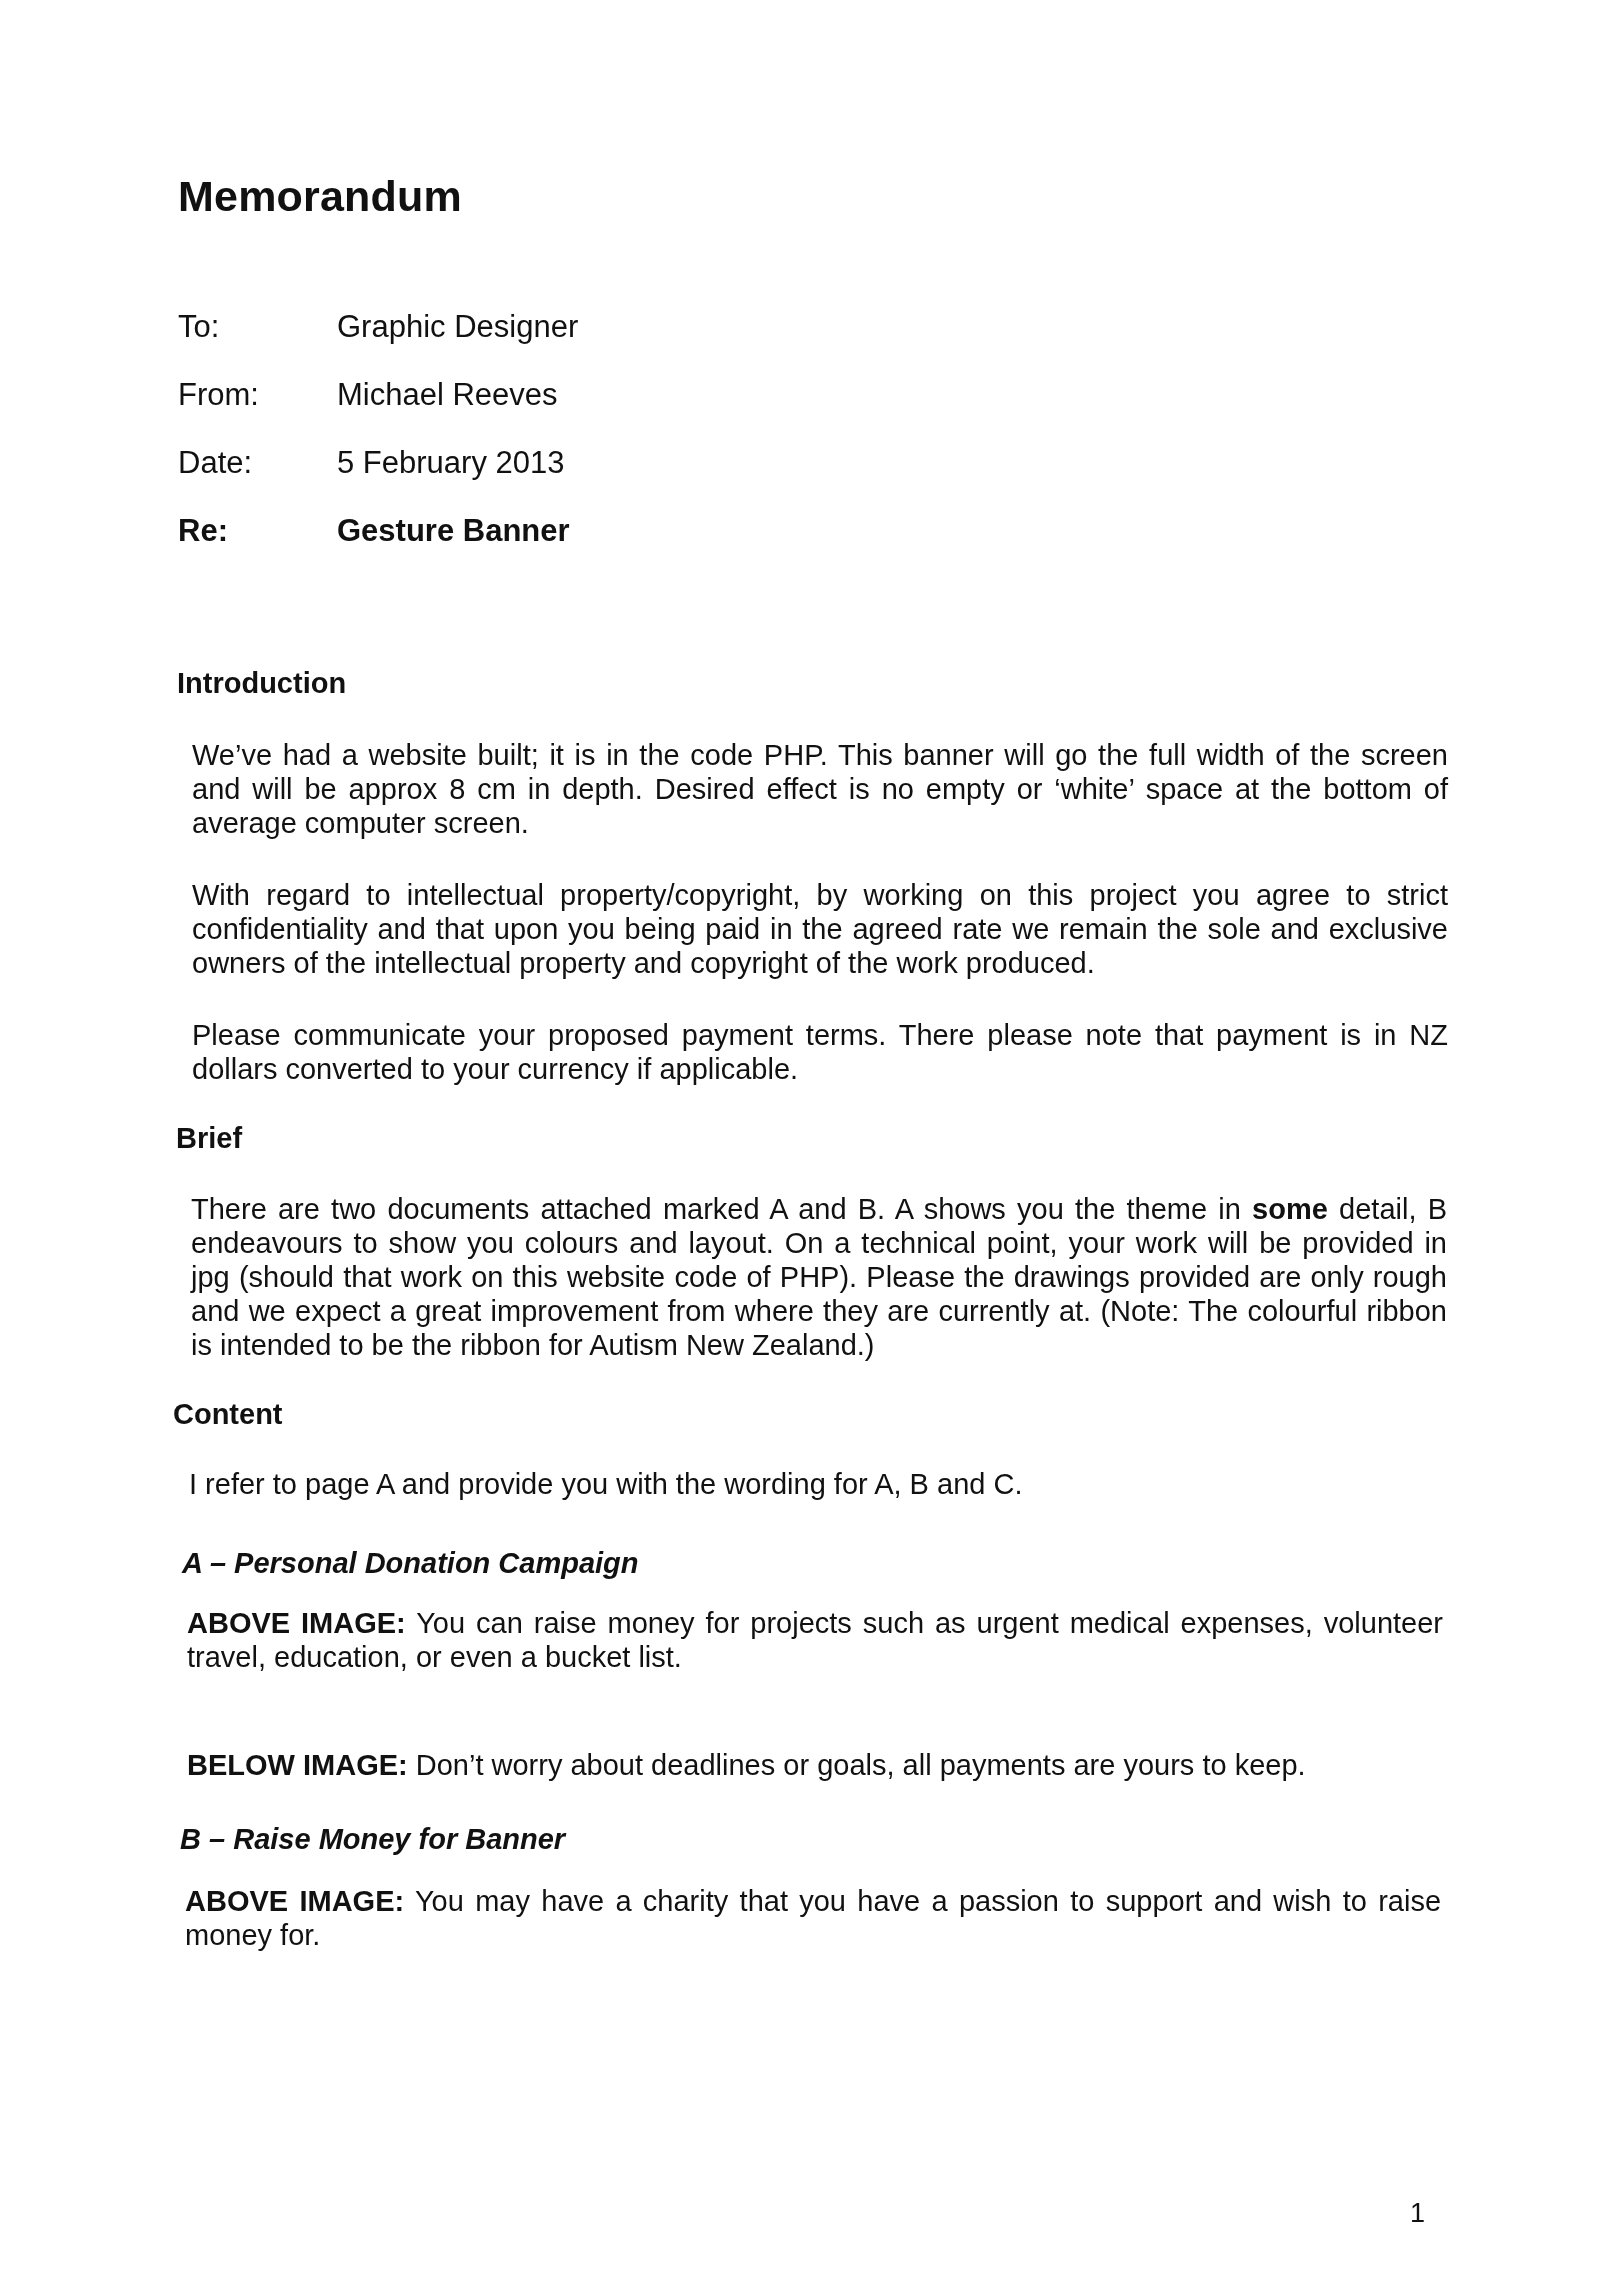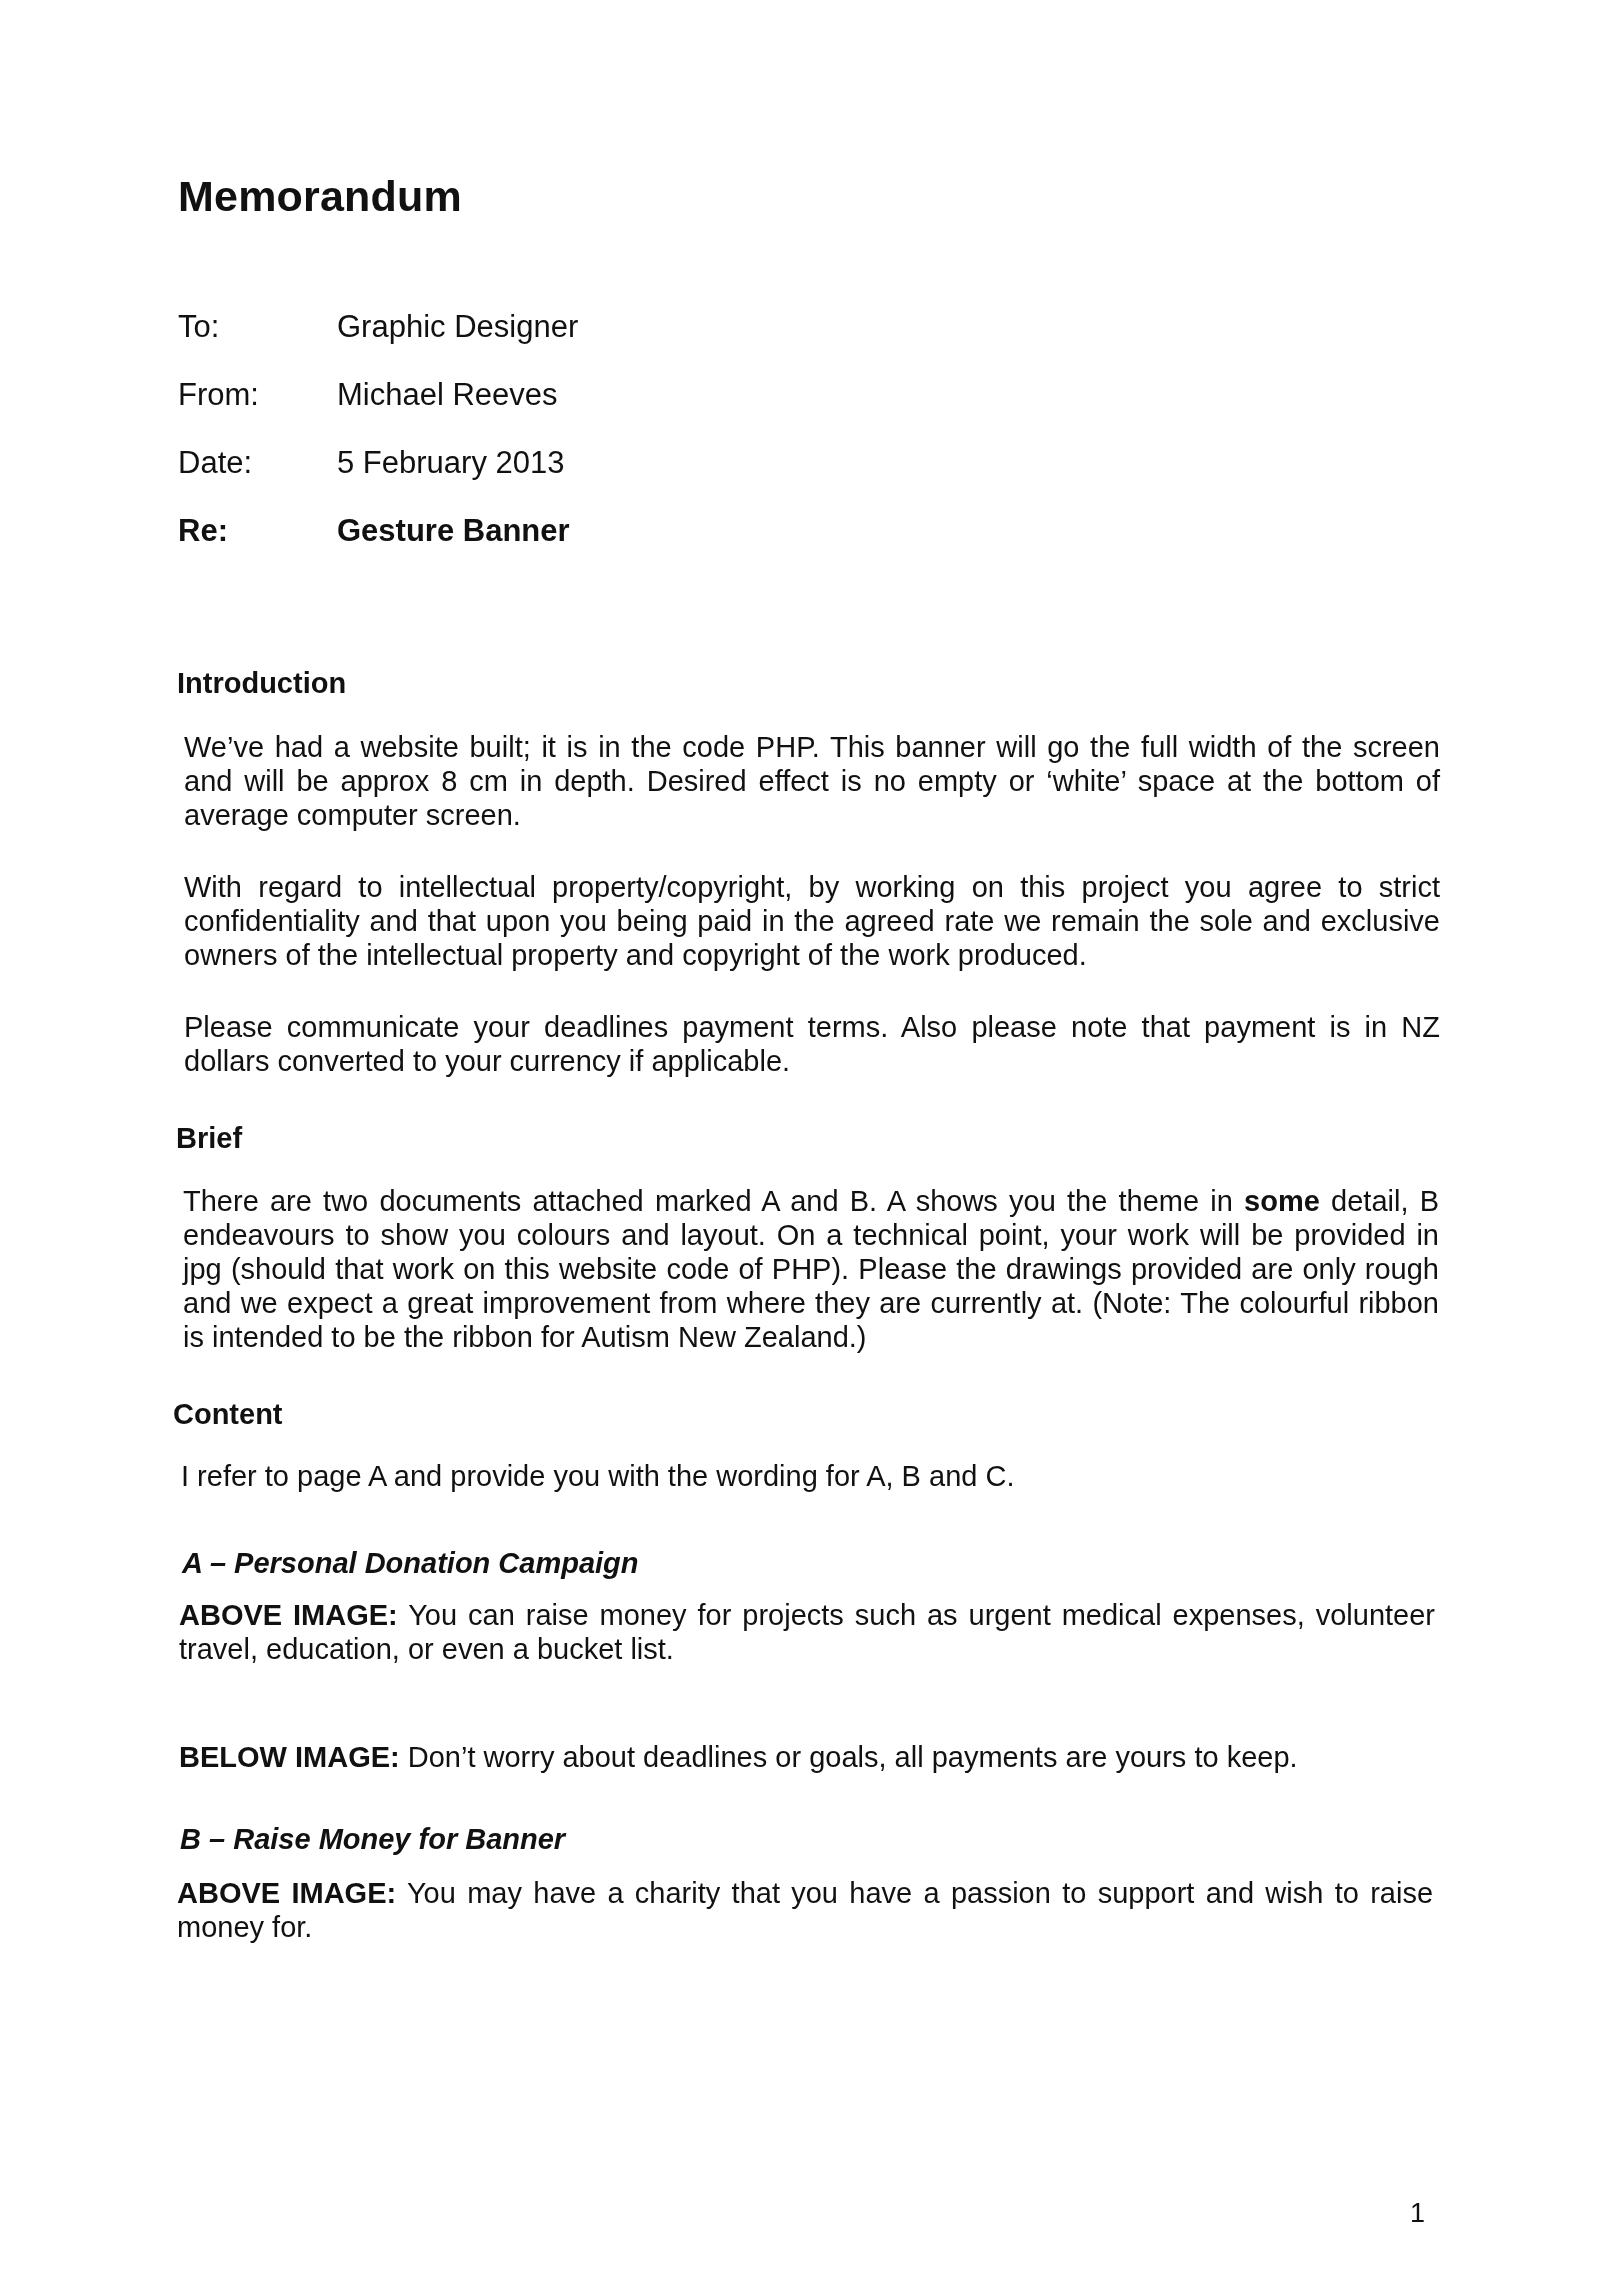--- a/index.html
+++ b/index.html
@@ -6,21 +6,21 @@
   body { width: 1609px; height: 2295px; position: relative; overflow: hidden;
          font-family: "Liberation Sans", sans-serif; color: #111111; }
   .page { position: absolute; left: 0; top: 0; width: 1609px; height: 2215px; background: #ffffff; }
   .title { position: absolute; left: 178px; top: 172px; font-size: 43px; font-weight: bold; margin: 0; letter-spacing: 0.2px; }
   .hdr-row { position: absolute; left: 178px; font-size: 31px; }
   .hdr-label { position: absolute; left: 0; top: 0; white-space: nowrap; }
   .hdr-value { position: absolute; left: 159px; top: 0; white-space: nowrap; }
   .bold { font-weight: bold; }
   .section-h { position: absolute; font-size: 29px; font-weight: bold; margin: 0; white-space: nowrap; }
   .sub-h { position: absolute; font-size: 29px; font-weight: bold; font-style: italic; margin: 10px; white-space: nowrap; }
-  .para { position: absolute; width: 1256px; font-size: 29px; line-height: 34px; margin: 8px; text-align: justify; }
+  .para { position: absolute; width: 1256px; font-size: 29px; line-height: 34px; margin: 16px; text-align: justify; }
   .para .lbl { font-weight: bold; }
   .pnum { position: absolute; left: 1410px; top: 2198px; font-size: 27px; }
 </style>
 </head>
 <body>
 
 <div class="page">
 
   <h1 class="title">Memorandum</h1>
 
@@ -39,21 +39,21 @@
     </div>
     <div class="hdr-row bold" style="top:513px;">
       <span class="hdr-label">Re:</span>
       <span class="hdr-value">Gesture Banner</span>
     </div>
   </div>
 
   <h2 class="section-h" style="left:177px; top:667px;">Introduction</h2>
   <p class="para" style="left:176px; top:722px;">We’ve had a website built; it is in the code PHP.  This banner will go the full width of the screen and will be approx 8 cm in depth. Desired effect is no empty or ‘white’ space at the bottom of average computer screen.</p>
   <p class="para" style="left:176px; top:862px;">With regard to intellectual property/copyright, by working on this project you agree to strict confidentiality and that upon you being paid in the agreed rate we remain the sole and exclusive owners of the intellectual property and copyright of the work produced.</p>
-  <p class="para" style="left:176px; top:1002px;">Please communicate your deadlines payment terms.  Also please note that payment is in NZ dollars converted to your currency if applicable.</p>
+  <p class="para" style="left:176px; top:1002px;">Please communicate your proposed payment terms.  There please note that payment is in NZ dollars converted to your currency if applicable.</p>
 
   <h2 class="section-h" style="left:176px; top:1122px;">Brief</h2>
   <p class="para" style="left:175px; top:1176px;"><span>There are two documents attached marked A and B.  A shows you the theme in </span><b>some</b><span> detail, B endeavours to show you colours and layout.  On a technical point, your work will be provided in jpg (should that work on this website code of PHP). Please the drawings provided are only rough and we expect a great improvement from where they are currently at. (Note: The colourful ribbon is intended to be the ribbon for Autism New Zealand.)</span></p>
 
   <h2 class="section-h" style="left:173px; top:1398px;">Content</h2>
   <p class="para" style="left:173px; top:1451px;">I refer to page A and provide you with the wording for A, B and C.</p>
 
   <h3 class="sub-h" style="left:172px; top:1537px;">A – Personal Donation Campaign</h3>
   <p class="para" style="left:171px; top:1732px; width:1269px;"><span class="lbl">BELOW IMAGE:</span><span> Don’t worry about deadlines or goals, all payments are yours to keep.</span></p>
   <p class="para" style="left:171px; top:1590px; width:1256px;"><span class="lbl">ABOVE IMAGE:</span><span> You can raise money for projects such as urgent medical expenses, volunteer travel, education, or even a bucket list.</span></p>

